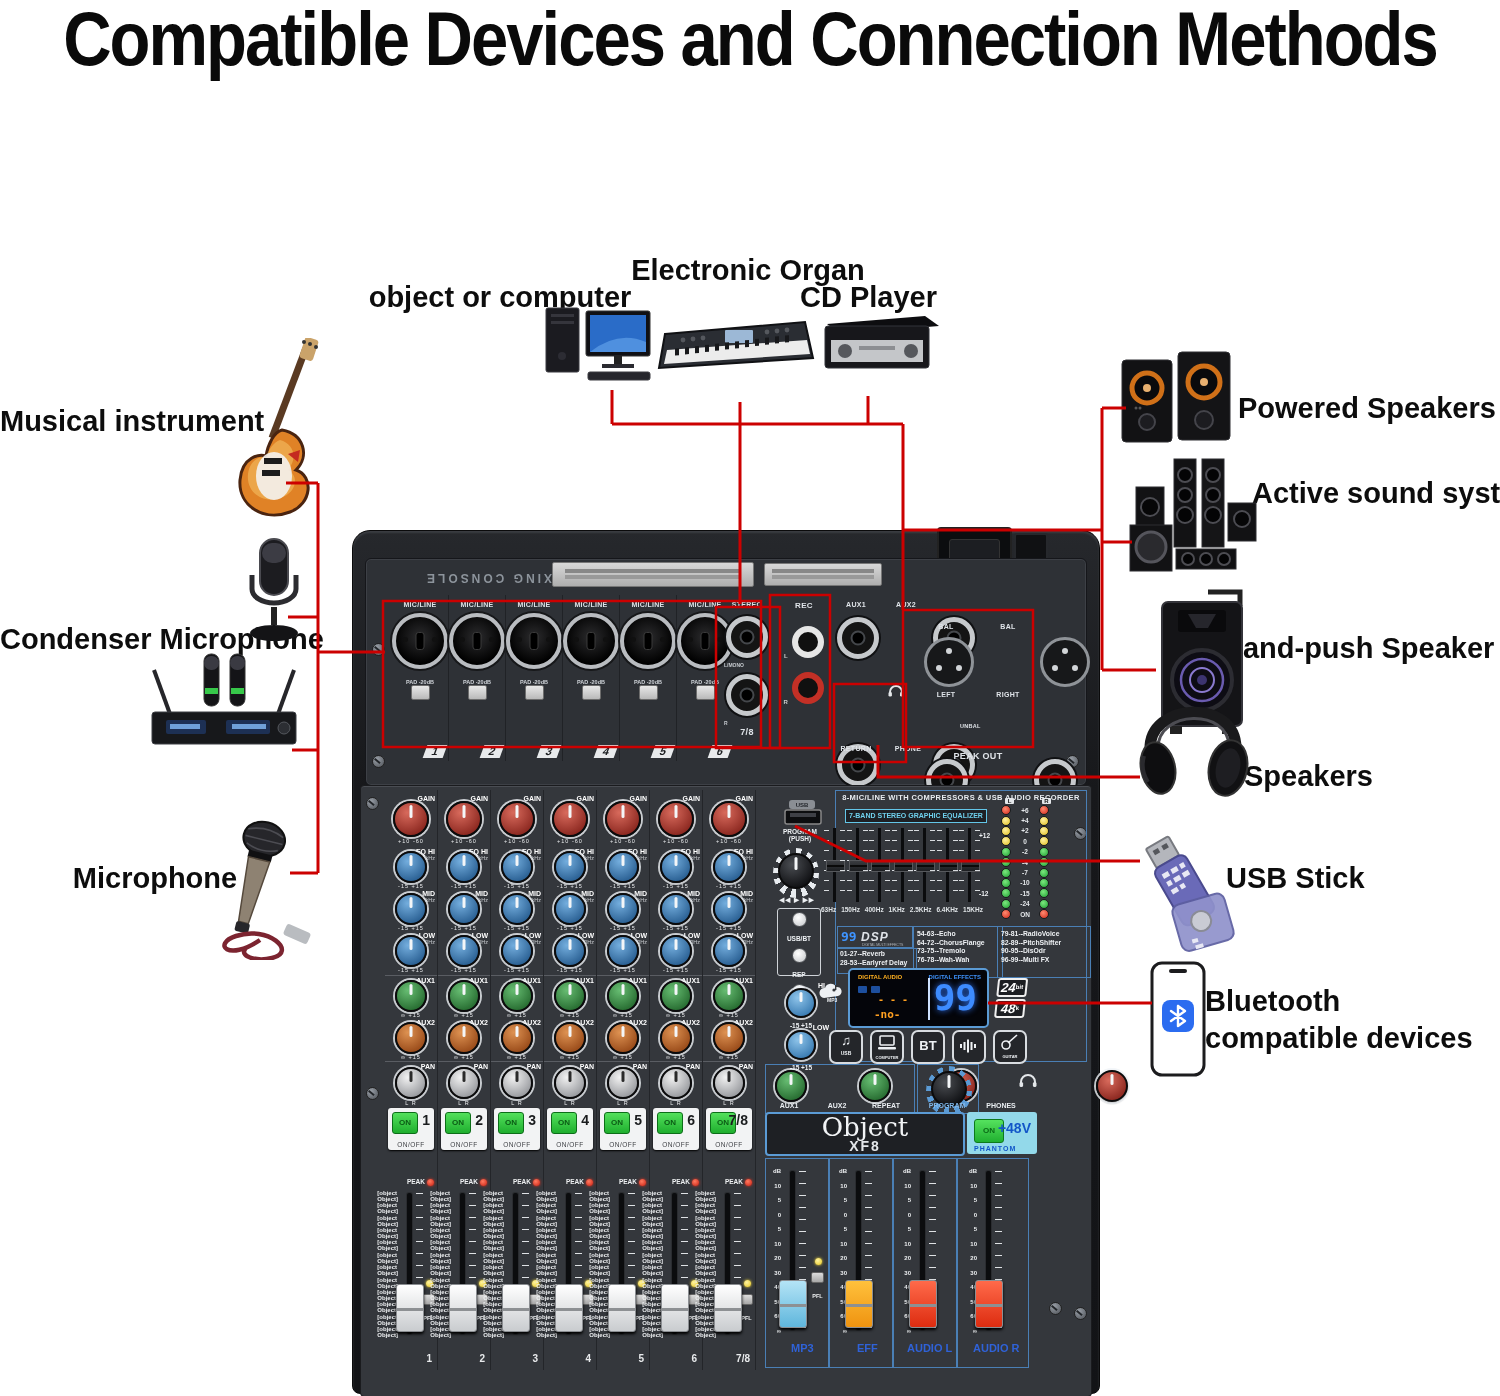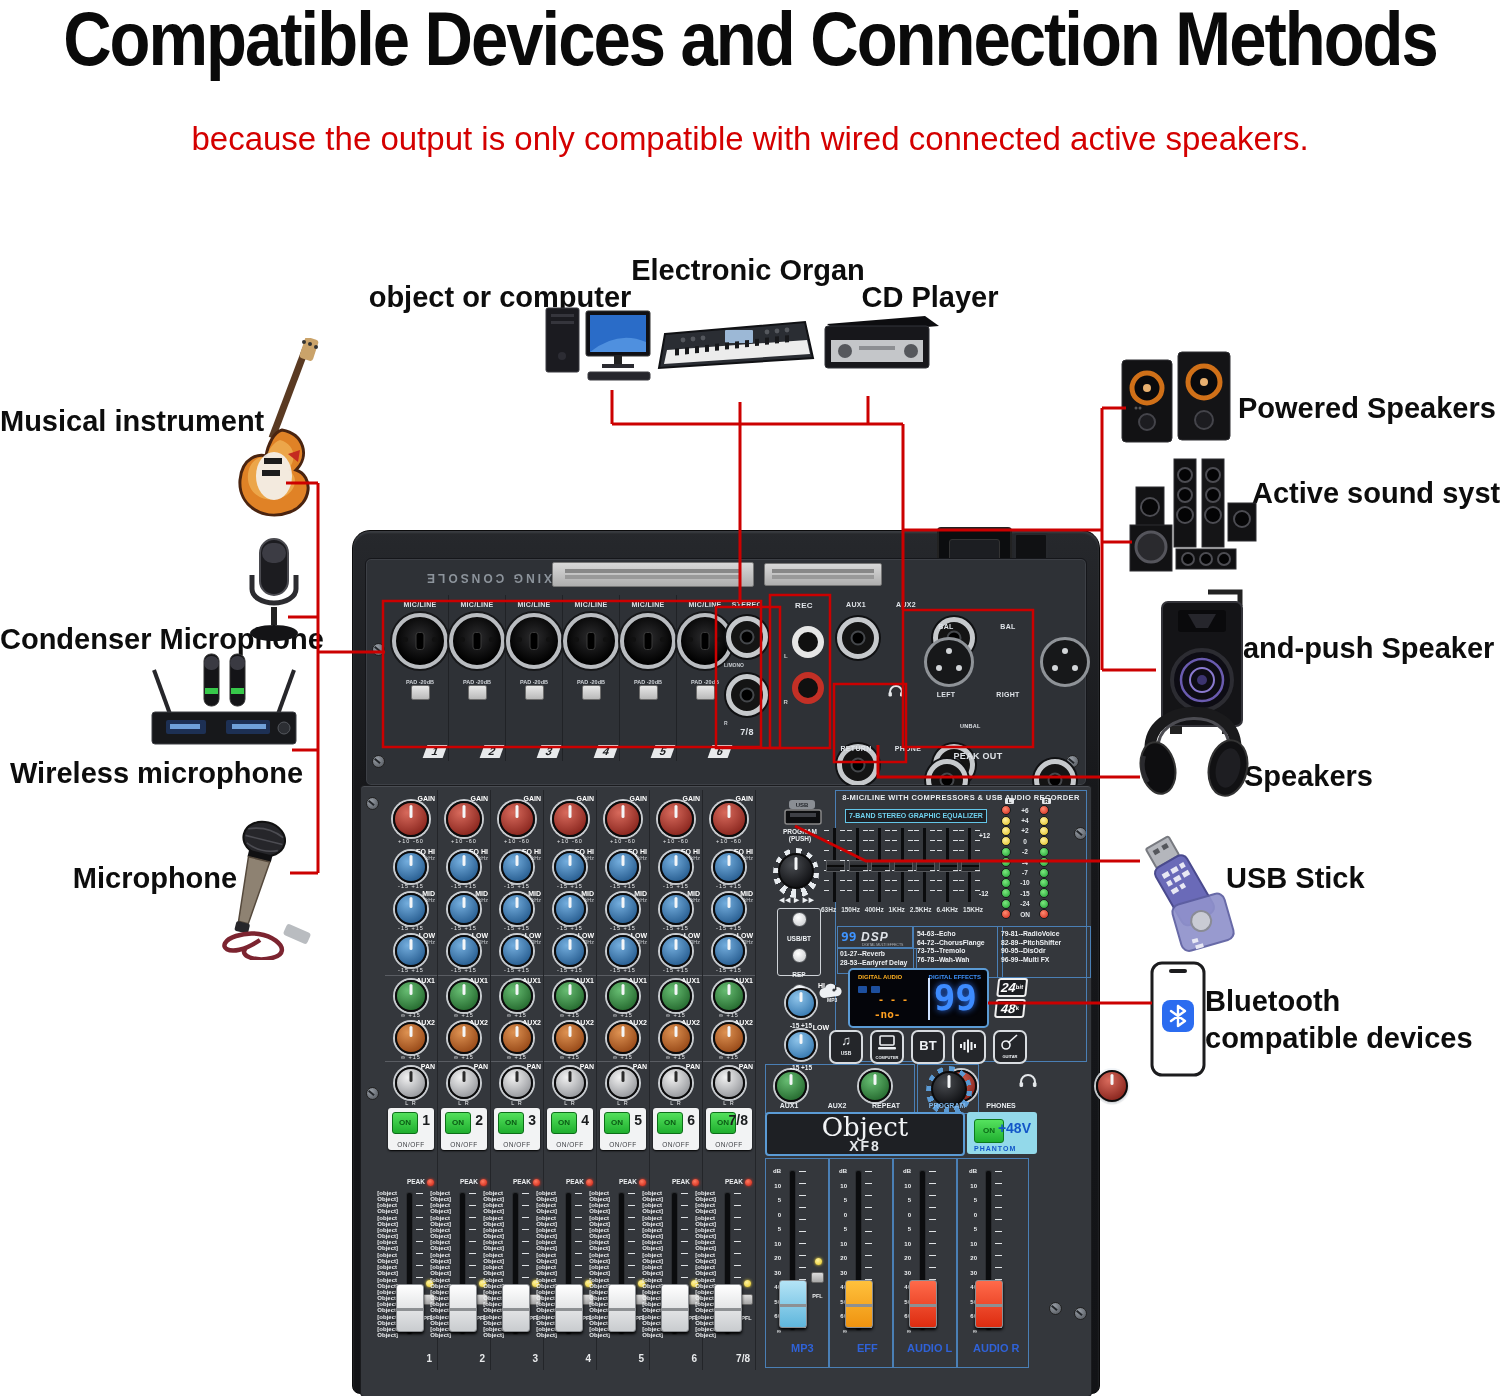--- a/index.html
+++ b/index.html
@@ -132,25 +132,24 @@
   .rbtn{width:15px;height:15px;border-radius:50%;background:radial-gradient(circle at 40% 35%,#fff,#c2c5c8);border:1px solid #55585c;display:block;margin:3px auto 0;}
   .segring{display:inline-block;border-radius:50%;padding:5px;background:repeating-conic-gradient(#e8ecf0 0 14deg,transparent 14deg 30deg);}
   .segring.blue{background:repeating-conic-gradient(#5b9bd5 0 14deg,transparent 14deg 30deg);}
 </style>
 </head>
 <body>
 
 <div id="stage">
 
   <div class="abs title">Compatible Devices and Connection Methods</div>
-  <div class="abs subtitle" style="top:120px;">because the output is only compatible with wired connected active speakers.</div>
 
   <div class="abs dlabel" style="left:360px;top:281px;width:280px;text-align:center;">object or computer</div>
   <div class="abs dlabel" style="left:608px;top:254px;width:280px;text-align:center;">Electronic Organ</div>
-  <div class="abs dlabel" style="left:800px;top:281px;width:260px;text-align:center;">CD Player</div>
+  <div class="abs dlabel" style="left:800px;top:281px;width:260px;text-align:left;">CD Player</div>
 
   <div class="abs" style="left:544px;top:306px;">
     <svg width="115" height="76" viewBox="0 0 115 76">
       <rect x="2" y="2" width="33" height="64" rx="2" fill="#1b1b20" stroke="#3a3a40"></rect>
       <rect x="7" y="8" width="23" height="3" fill="#35353c"></rect>
         <rect x="7" y="15" width="23" height="3" fill="#35353c"></rect>
       <circle cx="18" cy="50" r="4" fill="#2c2c33"></circle>
       <rect x="42" y="5" width="64" height="45" rx="2" fill="#101014" stroke="#333"></rect>
       <rect x="46" y="9" width="56" height="37" fill="#2a6cc8"></rect>
       <path d="M46,46 q28,-22 56,-10 v10 h-56 z" fill="#5fa0e8" opacity=".7"></path>
@@ -216,21 +215,20 @@
   <div class="abs dlabel" style="left:0px;top:623px;width:295px;text-align:center;">Condenser Microphone</div>
   <div class="abs" style="left:238px;top:535px;">
     <svg width="72" height="112" viewBox="0 0 72 112">
       <path d="M14,40 v14 a22,14 0 0 0 44,0 v-14" fill="none" stroke="#2c2c30" stroke-width="5"></path>
       <rect x="22" y="4" width="28" height="56" rx="14" fill="#1c1c20" stroke="#4a4a50" stroke-width="2"></rect>
       <rect x="24" y="8" width="24" height="20" rx="10" fill="#3c3c44"></rect>
       <rect x="33" y="72" width="6" height="18" fill="#222"></rect>
       <ellipse cx="36" cy="98" rx="24" ry="8" fill="#141416"></ellipse>
     </svg>
   </div>
-  <div class="abs dlabel" style="left:10px;top:757px;width:290px;text-align:center;">Wireless microphone</div>
   <div class="abs" style="left:148px;top:652px;">
     <svg width="152" height="98" viewBox="0 0 152 98">
       <line x1="22" y1="62" x2="6" y2="18" stroke="#26262a" stroke-width="4"></line>
       <line x1="130" y1="62" x2="146" y2="18" stroke="#26262a" stroke-width="4"></line>
       <rect x="56" y="2" width="15" height="52" rx="7" fill="#141417" stroke="#333"></rect>
       <rect x="82" y="2" width="15" height="52" rx="7" fill="#141417" stroke="#333"></rect>
       <rect x="56" y="4" width="15" height="14" rx="7" fill="#3a3a42"></rect>
         <rect x="82" y="4" width="15" height="14" rx="7" fill="#3a3a42"></rect>
       <rect x="57" y="36" width="13" height="6" fill="#37c84a"></rect>
         <rect x="83" y="36" width="13" height="6" fill="#37c84a"></rect>

